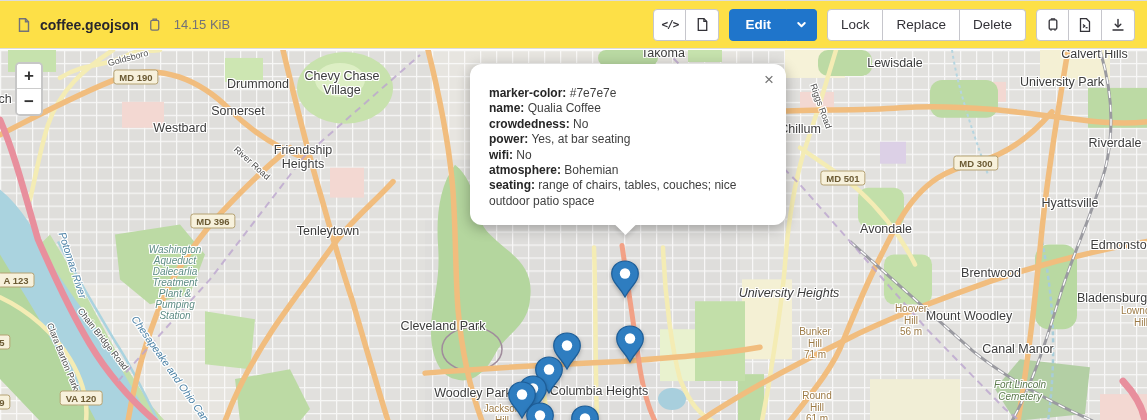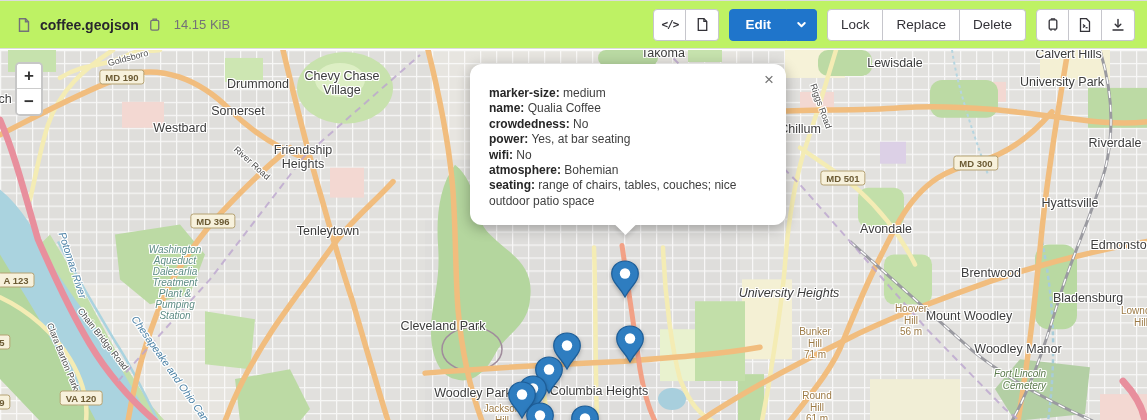--- a/index.html
+++ b/index.html
@@ -1,21 +1,21 @@
 <!DOCTYPE html>
 <html><head>
 <meta charset="utf-8">
 <style>
   * { box-sizing: border-box; margin: 0; padding: 0; }
   html,body { background:#fff; }
   body { font-family: "Liberation Sans", sans-serif; }
   .app { position:relative; width:1147px; height:420px; overflow:hidden; border-top:1px solid #dcdcde; background:#fff; }
 
   
-  .toolbar { position:relative; height:48px; display:flex; align-items:center; padding:0 12px 0 16px; background:#bef264; border-bottom:1px solid #dcdcde; z-index:1000; }
+  .toolbar { position:relative; height:48px; display:flex; align-items:center; padding:0 12px 0 16px; background:#fde047; border-bottom:1px solid #dcdcde; z-index:1000; }
   .file-info { display:flex; align-items:center; gap:8px; }
   .file-name { font-size:14px; font-weight:700; color:#28272d; }
   .file-size { font-size:13px; color:#737278; margin-left:4px; }
   .icon-btn-bare { background:none; border:none; cursor:pointer; display:flex; align-items:center; padding:0; }
   .toolbar-right { margin-left:auto; display:flex; align-items:center; gap:10px; }
   .btn-group { display:flex; }
   .btn { height:32px; display:inline-flex; align-items:center; justify-content:center; gap:4px; padding:0 13px; background:#fff; border:1px solid #c6c6cc; font-family:"Liberation Sans",sans-serif; font-size:13.5px; color:#333238; cursor:pointer; }
   .btn-group .btn { border-radius:0; }
   .btn-group .btn + .btn { border-left:none; }
   .btn-group .btn:first-child { border-radius:4px 0 0 4px; }
@@ -241,29 +241,29 @@
         <div class="lbl p" style="left: 303px; top: 108px; transform: translate(-50%, -50%);">Friendship
 Heights</div>
         <div class="lbl p" style="left: 328px; top: 182px; transform: translate(-50%, -50%);">Tenleytown</div>
         <div class="lbl p" style="left: 443px; top: 277px; transform: translate(-50%, -50%); text-align: center;">Cleveland Park</div>
         <div class="lbl p" style="left: 473px; top: 344px; transform: translate(-50%, -50%);">Woodley Park</div>
         <div class="lbl p" style="left: 599px; top: 342px; transform: translate(-50%, -50%);">Columbia Heights</div>
         <div class="lbl p" style="left: 663px; top: 4px; transform: translate(-50%, -50%); text-align: right;">Takoma</div>
         <div class="lbl p" style="left: 895px; top: 14px; transform: translate(-50%, -50%);">Lewisdale</div>
         <div class="lbl p" style="left: 800px; top: 80px; transform: translate(-50%, -50%);">Chillum</div>
         <div class="lbl p" style="left: 1062px; top: 33px; transform: translate(-50%, -50%);">University Park</div>
-        <div class="lbl p" style="left: 1054px; top: 5px; transform: translate(-50%, -50%); padding-left: 29px;">Calvert Hills</div>
+        <div class="lbl p" style="left: 1080px; top: 5px; transform: translate(-50%, -50%); padding-left: 29px;">Calvert Hills</div>
         <div class="lbl p" style="left: 1115px; top: 94px; transform: translate(-50%, -50%);">Riverdale</div>
         <div class="lbl p" style="left: 1070px; top: 154px; transform: translate(-50%, -50%);">Hyattsville</div>
         <div class="lbl p" style="left: 886px; top: 180px; transform: translate(-50%, -50%);">Avondale</div>
         <div class="lbl p" style="left: 789px; top: 244px; transform: translate(-50%, -50%); font-style: italic;">University Heights</div>
         <div class="lbl p" style="left: 991px; top: 224px; transform: translate(-50%, -50%);">Brentwood</div>
         <div class="lbl p" style="left: 969px; top: 267px; transform: translate(-50%, -50%);">Mount Woodley</div>
-        <div class="lbl p" style="left: 1088px; top: 249px; transform: translate(-50%, -50%);">Bladensburg</div>
-        <div class="lbl p" style="left: 1018px; top: 300px; transform: translate(-50%, -50%);">Woodley Manor</div>
+        <div class="lbl p" style="left: 1112px; top: 249px; transform: translate(-50%, -50%);">Bladensburg</div>
+        <div class="lbl p" style="left: 1018px; top: 300px; transform: translate(-50%, -50%);">Canal Manor</div>
         <div class="lbl p" style="left: 1122px; top: 196px; transform: translate(-50%, -50%);">Edmonston</div>
         <div class="lbl p" style="left: 5px; top: 50px; transform: translate(-50%, -50%);">ch</div>
         <div class="lbl h" style="left: 911px; top: 270px; transform: translate(-50%, -50%);">Hoover
 Hill
 56 m</div>
         <div class="lbl h" style="left: 815px; top: 293px; transform: translate(-50%, -50%);">Bunker
 Hill
 71 m</div>
         <div class="lbl h" style="left: 817px; top: 357px; transform: translate(-50%, -50%);">Round
 Hill
@@ -272,30 +272,30 @@
 Hill</div>
         <div class="lbl h" style="left: 1141px; top: 266px; transform: translate(-50%, -50%);">Lowndes
 Hill</div>
         <div class="lbl lu" style="left: 175px; top: 232px; transform: translate(-50%, -50%);">Washington
 Aqueduct
 Dalecarlia
 Treatment
 Plant &amp;
 Pumping
 Station</div>
-        <div class="lbl cem" style="left: 1020px; top: 329px; transform: translate(-50%, -50%); text-align: right;">Fort Lincoln
+        <div class="lbl cem" style="left: 1020px; top: 340px; transform: translate(-50%, -50%);">Fort Lincoln
 Cemetery</div>
         <div class="lbl w" style="left: 73px; top: 215px; transform: translate(-50%, -50%) rotate(72deg);">Potomac River</div>
         <div class="lbl w" style="left: 173px; top: 322px; transform: translate(-50%, -50%) rotate(55deg);">Chesapeake and Ohio Canal</div>
         <div class="lbl rd" style="left: 103px; top: 289px; transform: translate(-50%, -50%) rotate(52deg);">Chain Bridge Road</div>
         <div class="lbl rd" style="left: 66px; top: 314px; transform: translate(-50%, -50%) rotate(68deg);">Clara Barton Parkway</div>
         <div class="lbl rd" style="left: 252px; top: 113px; transform: translate(-50%, -50%) rotate(42deg);">River Road</div>
         <div class="lbl rd" style="left: 821px; top: 56px; transform: translate(-50%, -50%) rotate(70deg);">Riggs Road</div>
         <div class="lbl rd" style="left: 128px; top: 8px; transform: translate(-50%, -50%) rotate(-15deg);">Goldsboro</div>
-        <div class="shield" style="left: 122px; top: 27px;">MD 190</div>
+        <div class="shield" style="left: 136px; top: 27px;">MD 190</div>
         <div class="shield" style="left: 213px; top: 171px;">MD 396</div>
         <div class="shield" style="left: 976px; top: 113px;">MD 300</div>
         <div class="shield" style="left: 843px; top: 128px;">MD 501</div>
         <div class="shield" style="left: 81px; top: 348px;">VA 120</div>
         <div class="shield" style="left: 16px; top: 230px;">A 123</div>
         <div class="shield" style="left: 2px; top: 292px;">5</div>
         <div class="shield" style="left: 2px; top: 352px;">9</div>
       </div>
     <div id="markers-layer">
         <div class="marker" style="left: 610px; top: 210px; z-index: 224;"><svg width="30" height="38" viewBox="0 0 30 38">
@@ -327,21 +327,21 @@
             <circle cx="15" cy="13.5" r="5.2" fill="#fff"></circle>
           </svg></div>
         <div class="marker" style="left: 570px; top: 355px; z-index: 369;"><svg width="30" height="38" viewBox="0 0 30 38">
             <path d="M15 1C7.2 1 1.7 6.8 1.7 13.7c0 4.6 2.2 8.2 5.7 12.3 2.5 3 5.3 6.5 7.6 11 2.3-4.5 5.1-8 7.6-11 3.5-4.1 5.7-7.7 5.7-12.3C28.3 6.8 22.8 1 15 1z" fill="#2e7dc0" stroke="#1d5d97" stroke-width="1.2"></path>
             <circle cx="15" cy="13.5" r="5.2" fill="#fff"></circle>
           </svg></div>
       </div>
 
     <div class="popup">
       <div id="popup-props">
-          <div class="prop"><b>marker-size:</b> medium</div>
+          <div class="prop"><b>marker-color:</b> #7e7e7e</div>
           <div class="prop"><b>name:</b> Qualia Coffee</div>
           <div class="prop"><b>crowdedness:</b> No</div>
           <div class="prop"><b>power:</b> Yes, at bar seating</div>
           <div class="prop"><b>wifi:</b> No</div>
           <div class="prop"><b>atmosphere:</b> Bohemian</div>
           <div class="prop"><b>seating:</b> range of chairs, tables, couches; nice outdoor patio space</div>
         </div>
       <button class="popup-close">×</button>
       <div class="popup-tail"></div>
     </div>

